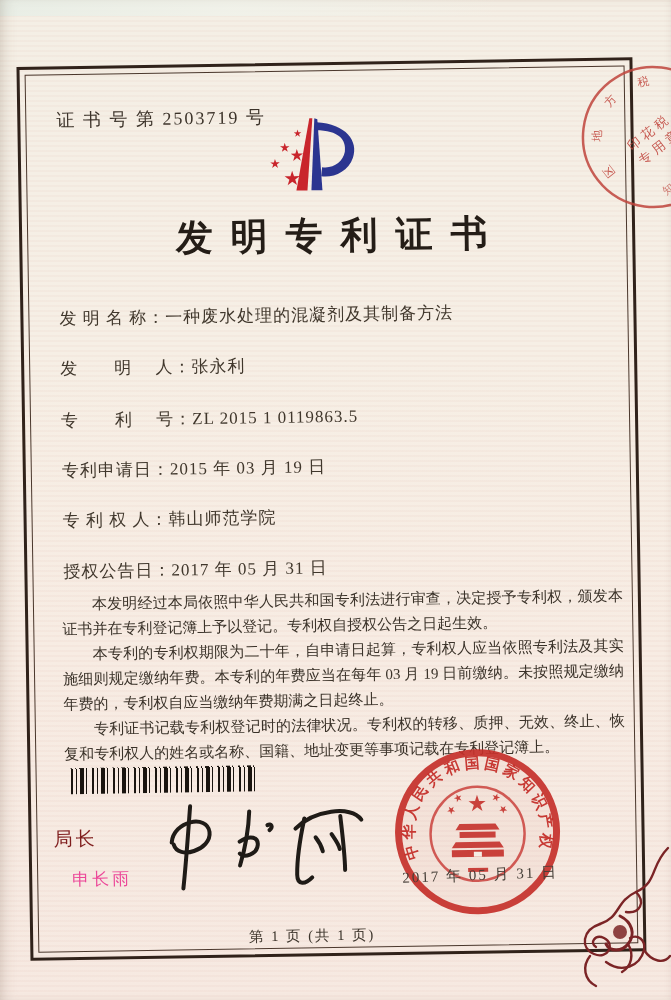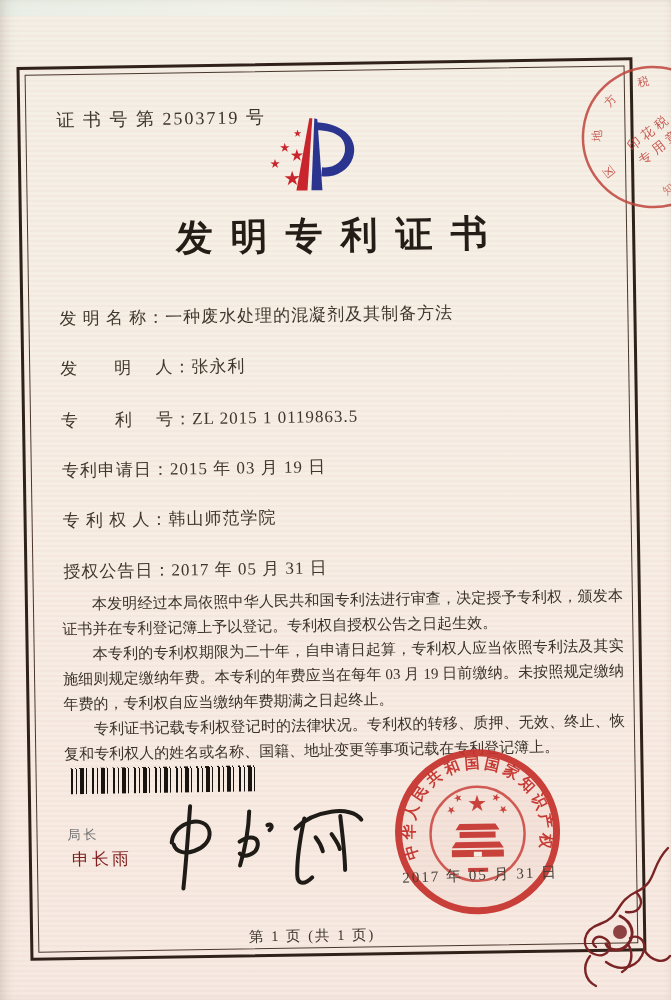--- a/index.html
+++ b/index.html
@@ -21,22 +21,22 @@
   .title{position:absolute;left:0;right:0;top:211px;text-align:center;font-size:37px;font-weight:bold;
     letter-spacing:18px;text-indent:18px;color:#241d17;}
   .field{position:absolute;left:62px;right:48px;font-size:17px;color:#40372c;letter-spacing:1px;white-space:nowrap;}
   .field .lab{display:inline-block;}
   .body-text{position:absolute;left:60px;right:50px;top:588px;font-size:15px;line-height:25px;
     color:#3a3229;text-align:justify;}
   .body-text p{margin:0;text-indent:2em;}
   .barcode{position:absolute;left:66px;top:764px;width:188px;height:26px;
     background:
       repeating-linear-gradient(90deg,#19140f 0 2px,rgba(0,0,0,0) 2px 5px,#19140f 5px 6px,rgba(0,0,0,0) 6px 9px,#19140f 9px 13px,rgba(0,0,0,0) 13px 15px,#19140f 15px 16px,rgba(0,0,0,0) 16px 21px);}
-  .officer-title{position:absolute;left:62px;top:822px;font-size:13px;letter-spacing:3px;color:#737373;}
-  .officer-name{position:absolute;left:66px;top:844px;font-size:17px;letter-spacing:3px;color:#7f1d1d;}
+  .officer-title{position:absolute;left:48px;top:822px;font-size:19px;letter-spacing:3px;color:#7f1d1d;}
+  .officer-name{position:absolute;left:66px;top:864px;font-size:17px;letter-spacing:3px;color:#ec4899;}
   .sig-svg{position:absolute;left:138px;top:796px;}
   .seal-svg{position:absolute;left:386px;top:748px;}
   .seal-date{position:absolute;left:384px;top:868px;width:180px;text-align:center;font-size:15px;
     letter-spacing:2px;color:#45:3e37;color:#453e37;transform:rotate(-1.2deg);}
   .corner-stamp{position:absolute;left:565px;top:55px;}
   .ornament{position:absolute;left:576px;top:846px;}
   .footer{position:absolute;left:195px;top:926px;width:220px;text-align:center;font-size:14.5px;
     letter-spacing:2px;color:#3c342b;}
 </style>
 </head>

